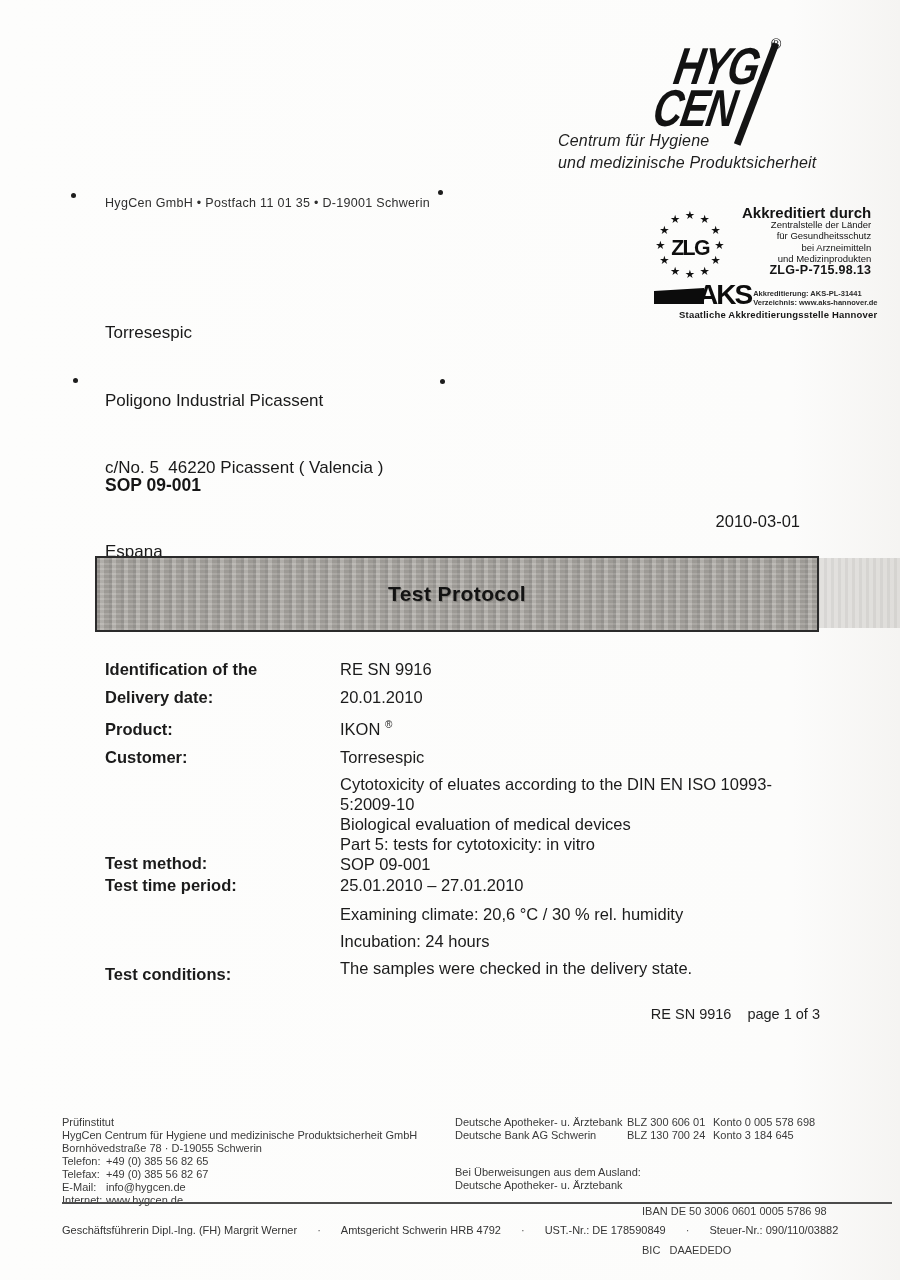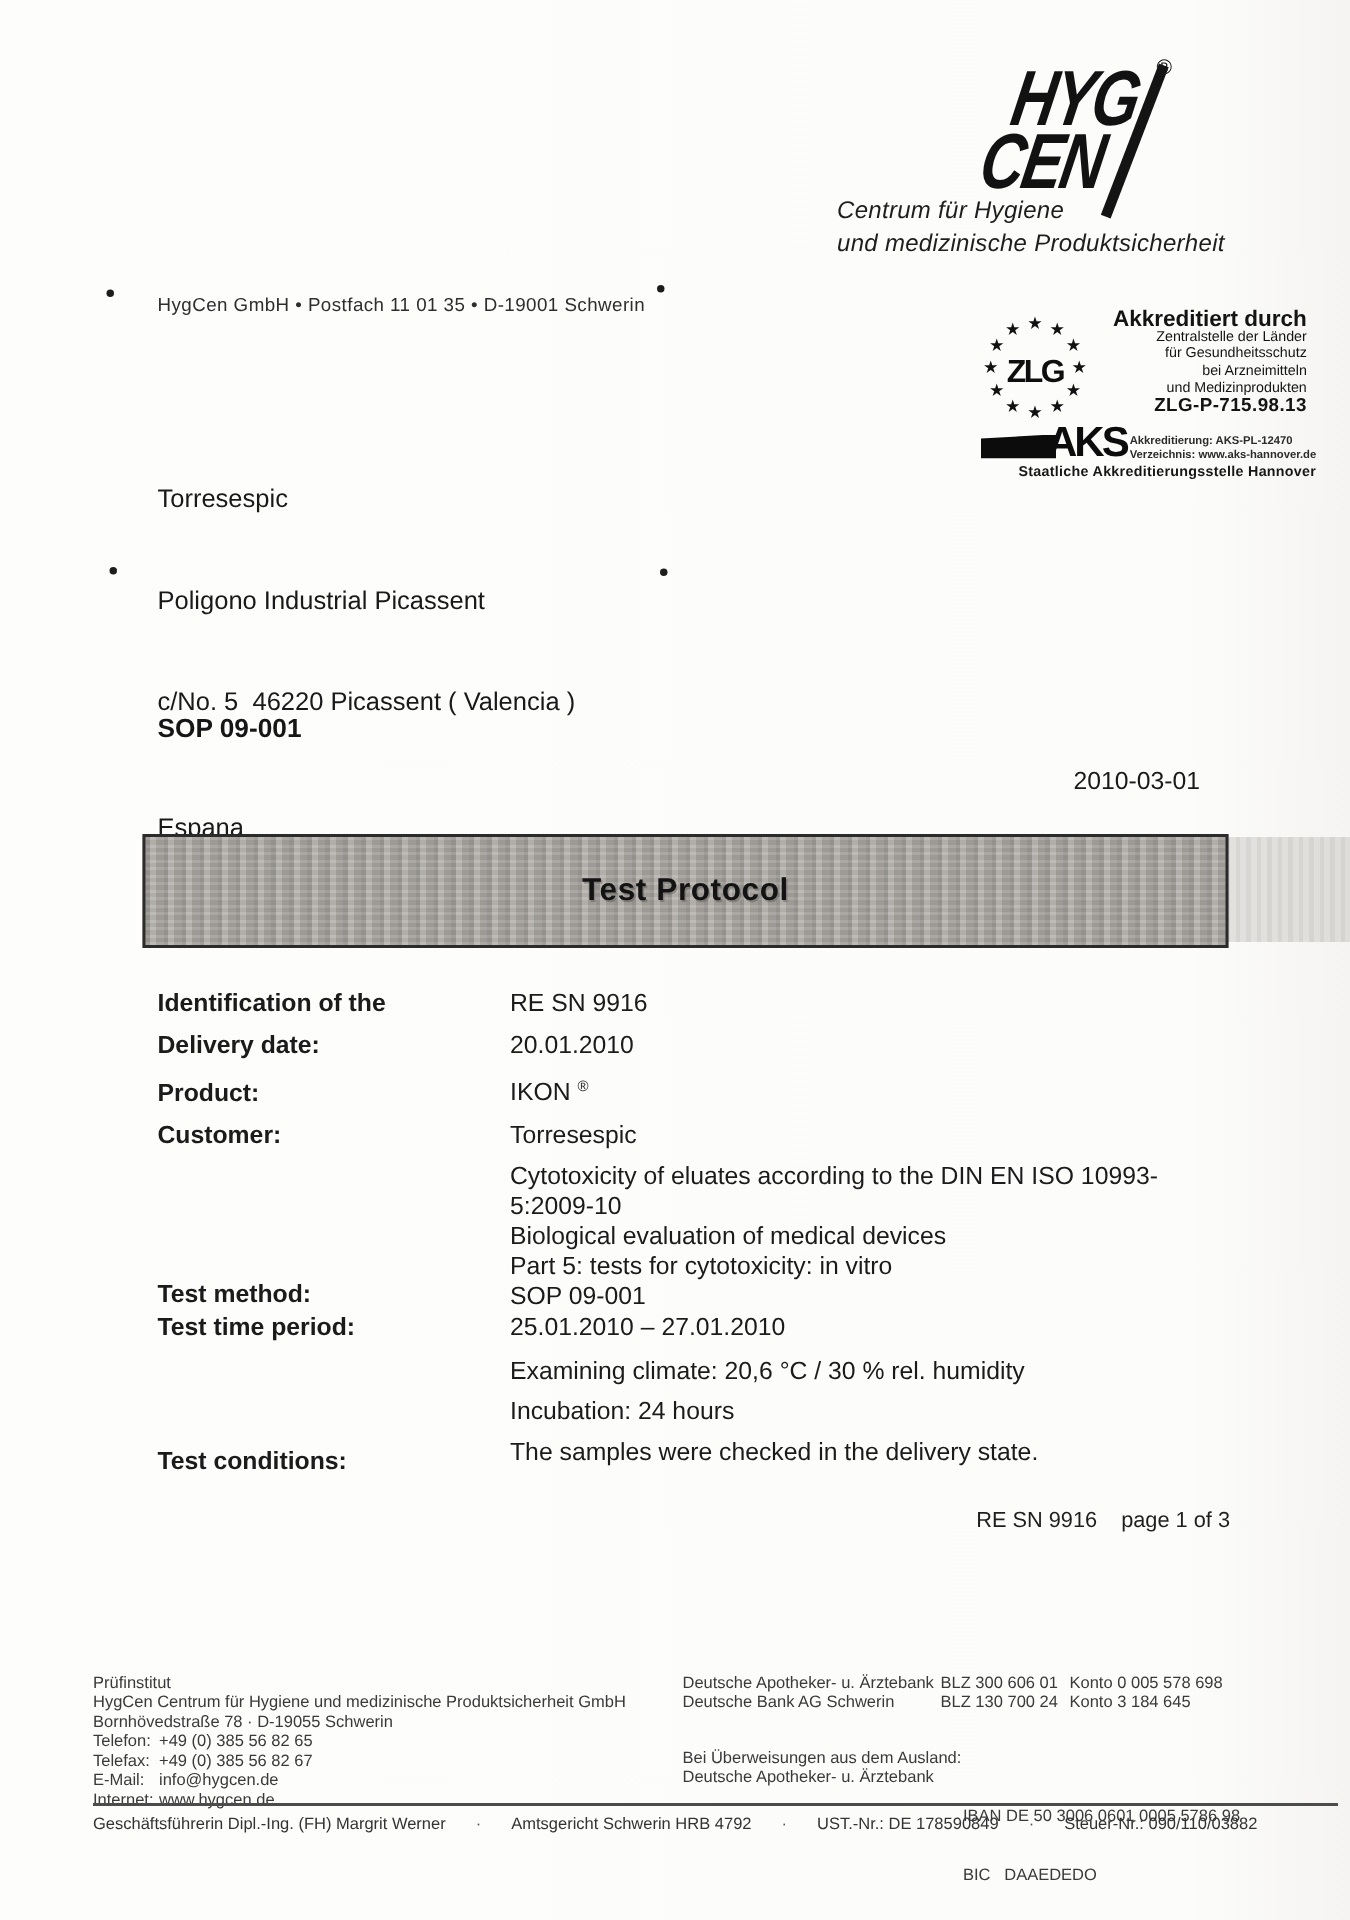--- a/index.html
+++ b/index.html
@@ -28,21 +28,21 @@
   .fold-dot{position:absolute;width:5px;height:5px;border-radius:50%;background:#1d1d1d;}
 
   
   .zlg{left:638px;top:203px;width:258px;display:flex;}
   .zlg svg{width:104px;height:82px;flex:0 0 auto;}
   .zlg-text{flex:1;text-align:right;margin-top:4px;line-height:11.5px;color:#141414;padding-right:62px;white-space:nowrap;}
   .zlg-l1{font-size:15px;font-weight:700;}
   .zlg-sm{font-size:9.5px;}
   .zlg-l6{font-size:12.5px;font-weight:700;letter-spacing:.3px;}
   .aks{left:640px;top:283px;width:256px;}
-  .aks-main{display:flex;align-items:center;padding-left:14px;}
+  .aks-main{display:flex;align-items:flex-start;padding-left:14px;}
   .aks-flag{display:inline-block;width:50px;height:16px;background:#0c0c0c;margin-top:5px;
     clip-path:polygon(0 18%,100% 0,100% 100%,0 100%);}
   .aks-word{font-size:28px;font-weight:900;letter-spacing:-2px;color:#0c0c0c;line-height:24px;margin-left:-6px;}
   .aks-detail{font-size:7.5px;color:#2b2b2b;line-height:9px;margin-top:6px;margin-left:2px;font-weight:700;white-space:nowrap;}
   .aks-caption{font-size:9.5px;font-weight:700;color:#171717;margin-top:2px;letter-spacing:.2px;white-space:nowrap;margin-left:39px;}
 
   
   .recipient{left:105px;top:277px;font-size:17px;line-height:22.5px;color:#191919;white-space:pre-wrap;}
   .recipient-country{margin-top:16px;}
 
@@ -81,21 +81,21 @@
   .footer{left:62px;top:1116px;width:830px;height:120px;font-size:11px;color:#3a3a3a;line-height:13px;}
   .f-left{position:absolute;left:0;top:0;white-space:nowrap;}
   .f-contact-label{display:inline-block;width:44px;}
   .f-banks{position:absolute;left:393px;top:0;white-space:nowrap;}
   .f-blz{position:absolute;left:565px;top:0;white-space:nowrap;}
   .f-konto{position:absolute;left:651px;top:0;white-space:nowrap;}
   .f-foreign-h{position:absolute;left:393px;top:50px;white-space:nowrap;}
   .f-foreign-bank{position:absolute;left:393px;top:63px;white-space:nowrap;}
   .f-iban{position:absolute;left:580px;top:63px;white-space:pre;}
   .f-rule{position:absolute;left:0;top:86px;width:830px;border-top:2px solid #4c4c4c;}
-  .f-legal{position:absolute;left:0;top:94px;width:830px;display:flex;gap:20px;white-space:nowrap;color:#333;text-align:right;}
+  .f-legal{position:absolute;left:0;top:108px;width:830px;display:flex;gap:20px;white-space:nowrap;color:#333;text-align:right;}
   .f-legal .sep{color:#555;}
 </style>
 </head>
 <body>
 
 <div class="abs logo">
   <span class="logo-word logo-w1">HYG</span>
   <span class="logo-word logo-w2">CEN</span>
   <span class="logo-slash"></span>
   <span class="logo-reg">®</span>
@@ -133,21 +133,21 @@
     <div class="zlg-sm">und Medizinprodukten</div>
     <div class="zlg-l6">ZLG-P-715.98.13</div>
   </div>
 </div>
 
 <div class="abs aks">
   <div class="aks-main">
     <span class="aks-flag"></span>
     <span class="aks-word">AKS</span>
     <span class="aks-detail">
-      <div>Akkreditierung: AKS-PL-12470</div>
+      <div>Akkreditierung: AKS-PL-31441</div>
       <div>Verzeichnis: www.aks-hannover.de</div>
     </span>
   </div>
   <div class="aks-caption">Staatliche Akkreditierungsstelle Hannover</div>
 </div>
 
 <div class="abs recipient">
   <div>Torresespic</div>
   <div>Poligono Industrial Picassent</div>
   <div>c/No. 5  46220 Picassent ( Valencia )</div>

